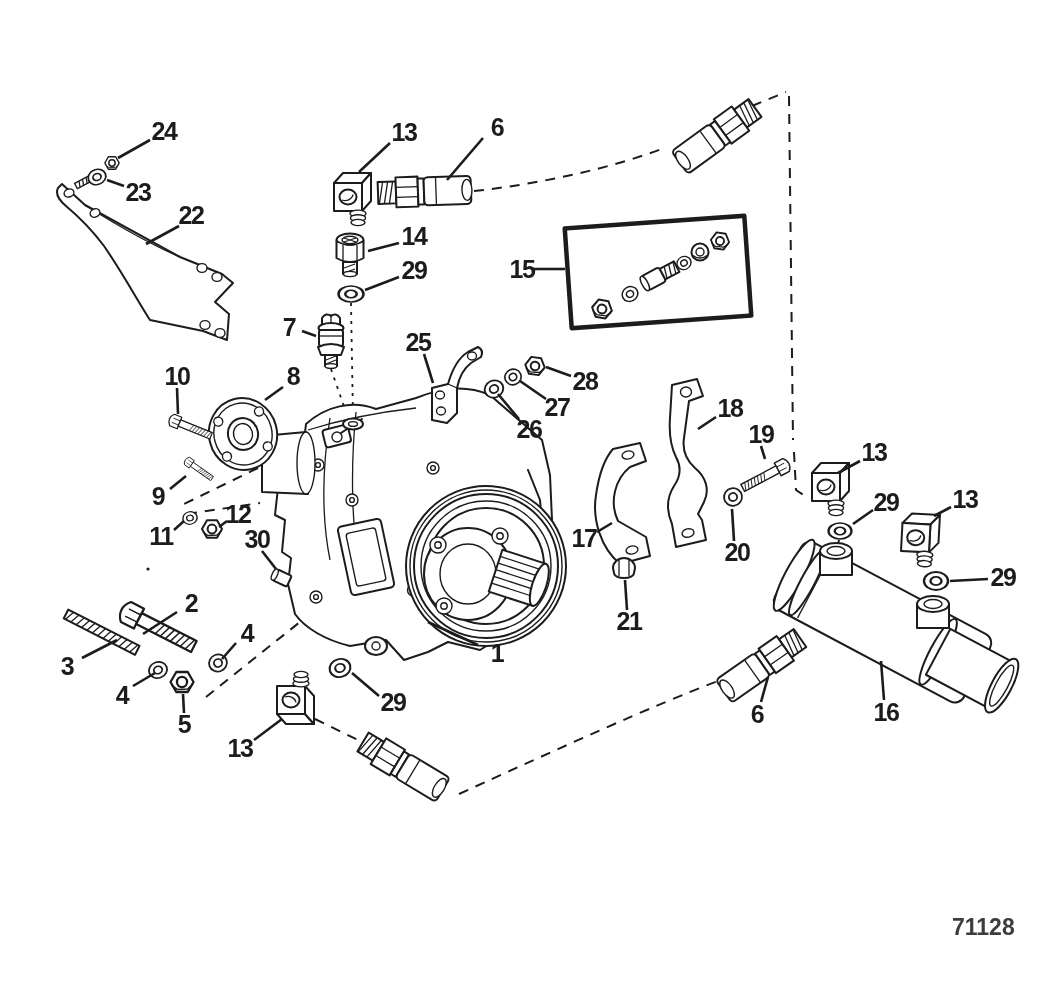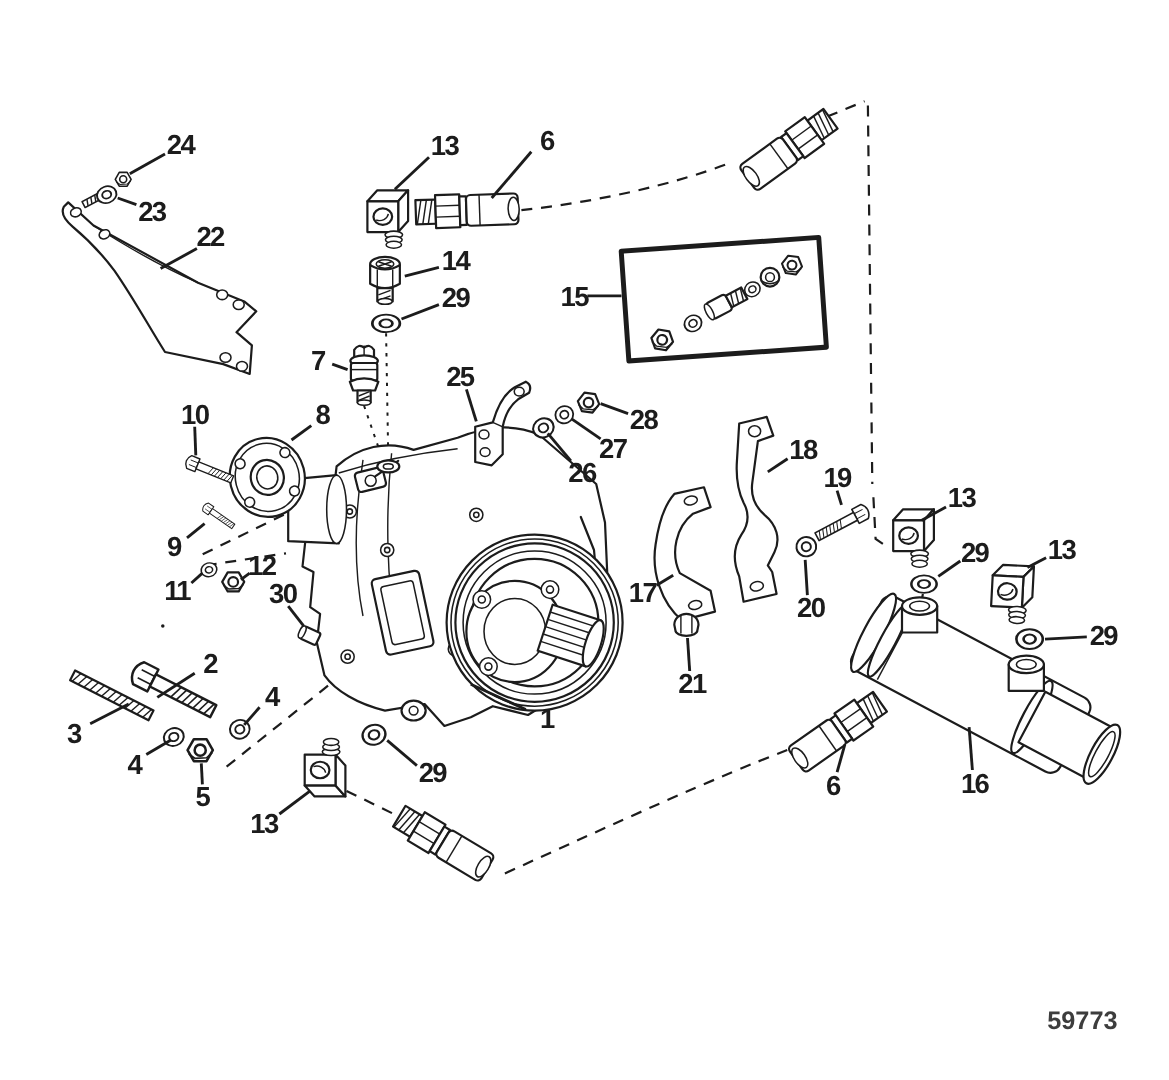--- a/index.html
+++ b/index.html
@@ -410,14 +410,14 @@
         <text x="886" y="511" class="callout">29</text>
         <line x1="988" y1="579" x2="950" y2="581" class="leader"></line>
         <text x="1003" y="586" class="callout">29</text>
         <line x1="379" y1="696" x2="352" y2="673" class="leader"></line>
         <text x="393" y="711" class="callout">29</text>
         <line x1="262" y1="551" x2="276" y2="569" class="leader"></line>
         <text x="257" y="548" class="callout">30</text>
       </g>
 </svg>
 
-<div id="drawing-number">59773</div>
+<div id="drawing-number">71128</div>
 </div>
 
 </body></html>

